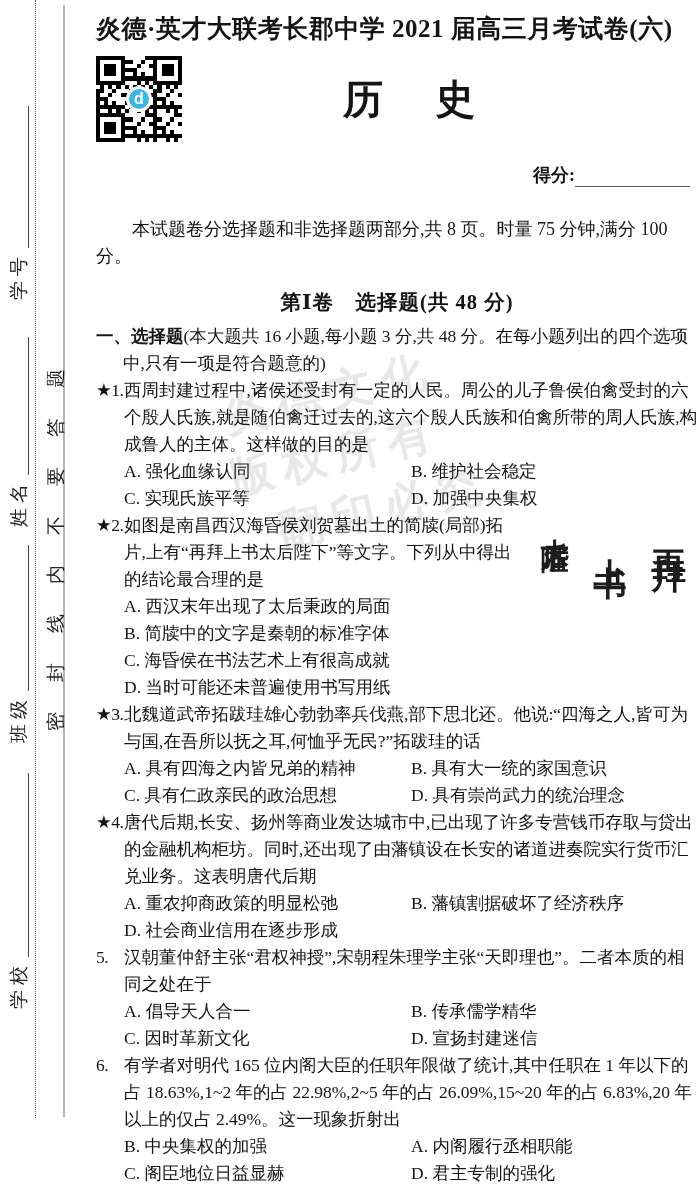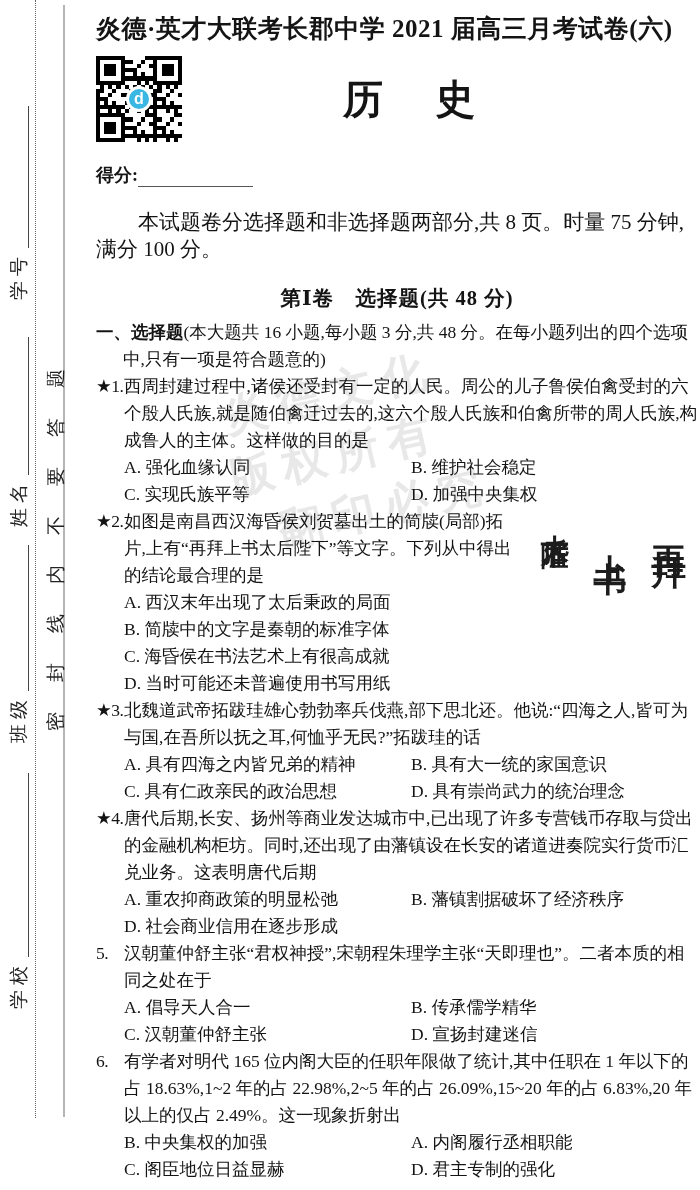--- a/index.html
+++ b/index.html
@@ -47,25 +47,25 @@
   .qr-logo { position:absolute; inset:0; display:flex; align-items:center; justify-content:center; }
   .qr-logo .circle { width:26px; height:26px; border-radius:50%;
     background:#3ab7e2; border:3px solid #fff;
     display:flex; align-items:center; justify-content:center;
     color:#fff; font-family:"Liberation Sans",sans-serif; font-weight:bold; font-size:16px;
     line-height:1; }
   .subject-title { flex:1; text-align:center; font-size:40px; font-weight:bold;
     letter-spacing:6px;font-family:Liberation Serif, serif; }
   .header-spacer { flex:0 0 56px; }
 
-  .score-row { text-align:left; margin:16px 8px 0 0; font-size:18px; font-weight:bold; }
+  .score-row { text-align:right; margin:16px 8px 0 0; font-size:18px; font-weight:bold; }
   .score-blank { display:inline-block; width:115px; height:19px;
     border-bottom:1.5px solid #555; vertical-align:bottom; }
 
-  .intro { margin-top:22px; font-size:21px; line-height:27px; text-indent:2em; }
+  .intro { margin-top:29px; font-size:18px; line-height:27px; text-indent:2em; }
 
   .section-title { text-align:center; font-size:20.5px; font-weight:bold;
     margin:9px 0 7px 0; letter-spacing:1px; }
 
   .instruction { font-size:17.5px; line-height:27px;
     padding-left:27px; text-indent:-27px; }
   .instruction .lead { font-weight:bold; }
 
   .q { font-size:17.5px; line-height:27px; padding-left:28px; }
   .q-label { display:inline-block; width:28px; margin-left:-28px;
@@ -629,21 +629,21 @@
       <span class="opt">B. 藩镇割据破坏了经济秩序</span>
       <span class="opt">D. 社会商业信用在逐步形成</span>
     </div>
   </div>
 
   <div class="q">
     <span class="q-label">5.</span><span class="q-stem">汉朝董仲舒主张“君权神授”,宋朝程朱理学主张“天即理也”。二者本质的相同之处在于</span>
     <div class="opt-grid">
       <span class="opt">A. 倡导天人合一</span>
       <span class="opt">B. 传承儒学精华</span>
-      <span class="opt">C. 汉朝董仲舒主张</span>
+      <span class="opt">C. 因时革新文化</span>
       <span class="opt">D. 宣扬封建迷信</span>
     </div>
   </div>
 
   <div class="q">
     <span class="q-label">6.</span><span class="q-stem">有学者对明代 165 位内阁大臣的任职年限做了统计,其中任职在 1 年以下的占 18.63%,1~2 年的占 22.98%,2~5 年的占 26.09%,15~20 年的占 6.83%,20 年以上的仅占 2.49%。这一现象折射出</span>
     <div class="opt-grid">
       <span class="opt">B. 中央集权的加强</span>
       <span class="opt">A. 内阁履行丞相职能</span>
       <span class="opt">C. 阁臣地位日益显赫</span>

